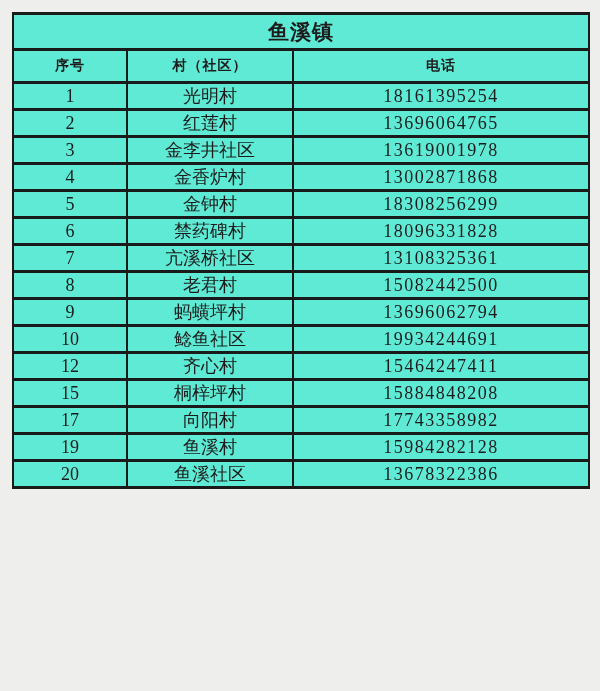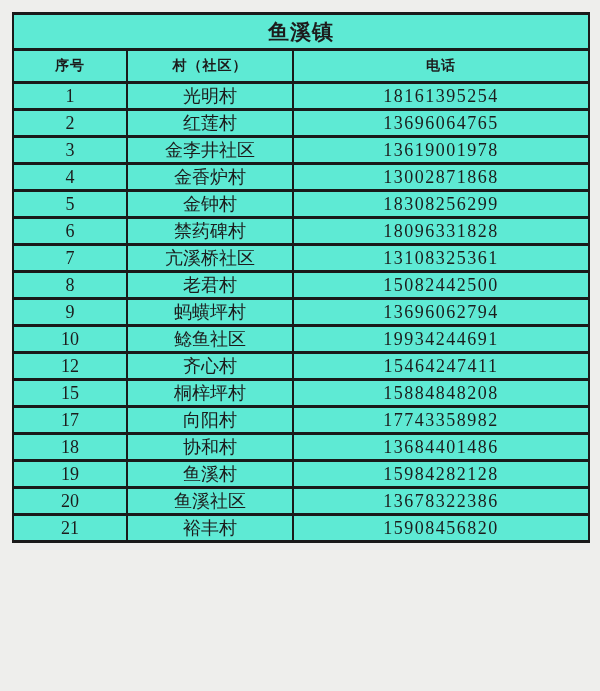--- a/index.html
+++ b/index.html
@@ -163,39 +163,29 @@
           <td class="cell-phone">15884848208</td>
         </tr>
 
 
         <tr class="data-row">
           <td class="cell-no">17</td>
           <td class="cell-village">向阳村</td>
           <td class="cell-phone">17743358982</td>
         </tr>
 
-        <tr class="data-row">
-          <td class="cell-no">18</td>
-          <td class="cell-village">协和村</td>
-          <td class="cell-phone">13684401486</td>
-        </tr>
 
         <tr class="data-row">
           <td class="cell-no">19</td>
           <td class="cell-village">鱼溪村</td>
           <td class="cell-phone">15984282128</td>
         </tr>
 
         <tr class="data-row">
           <td class="cell-no">20</td>
           <td class="cell-village">鱼溪社区</td>
           <td class="cell-phone">13678322386</td>
         </tr>
 
-        <tr class="data-row">
-          <td class="cell-no">21</td>
-          <td class="cell-village">裕丰村</td>
-          <td class="cell-phone">15908456820</td>
-        </tr>
 
       </tbody>
   </table>
 </div>
 
 </body></html>

